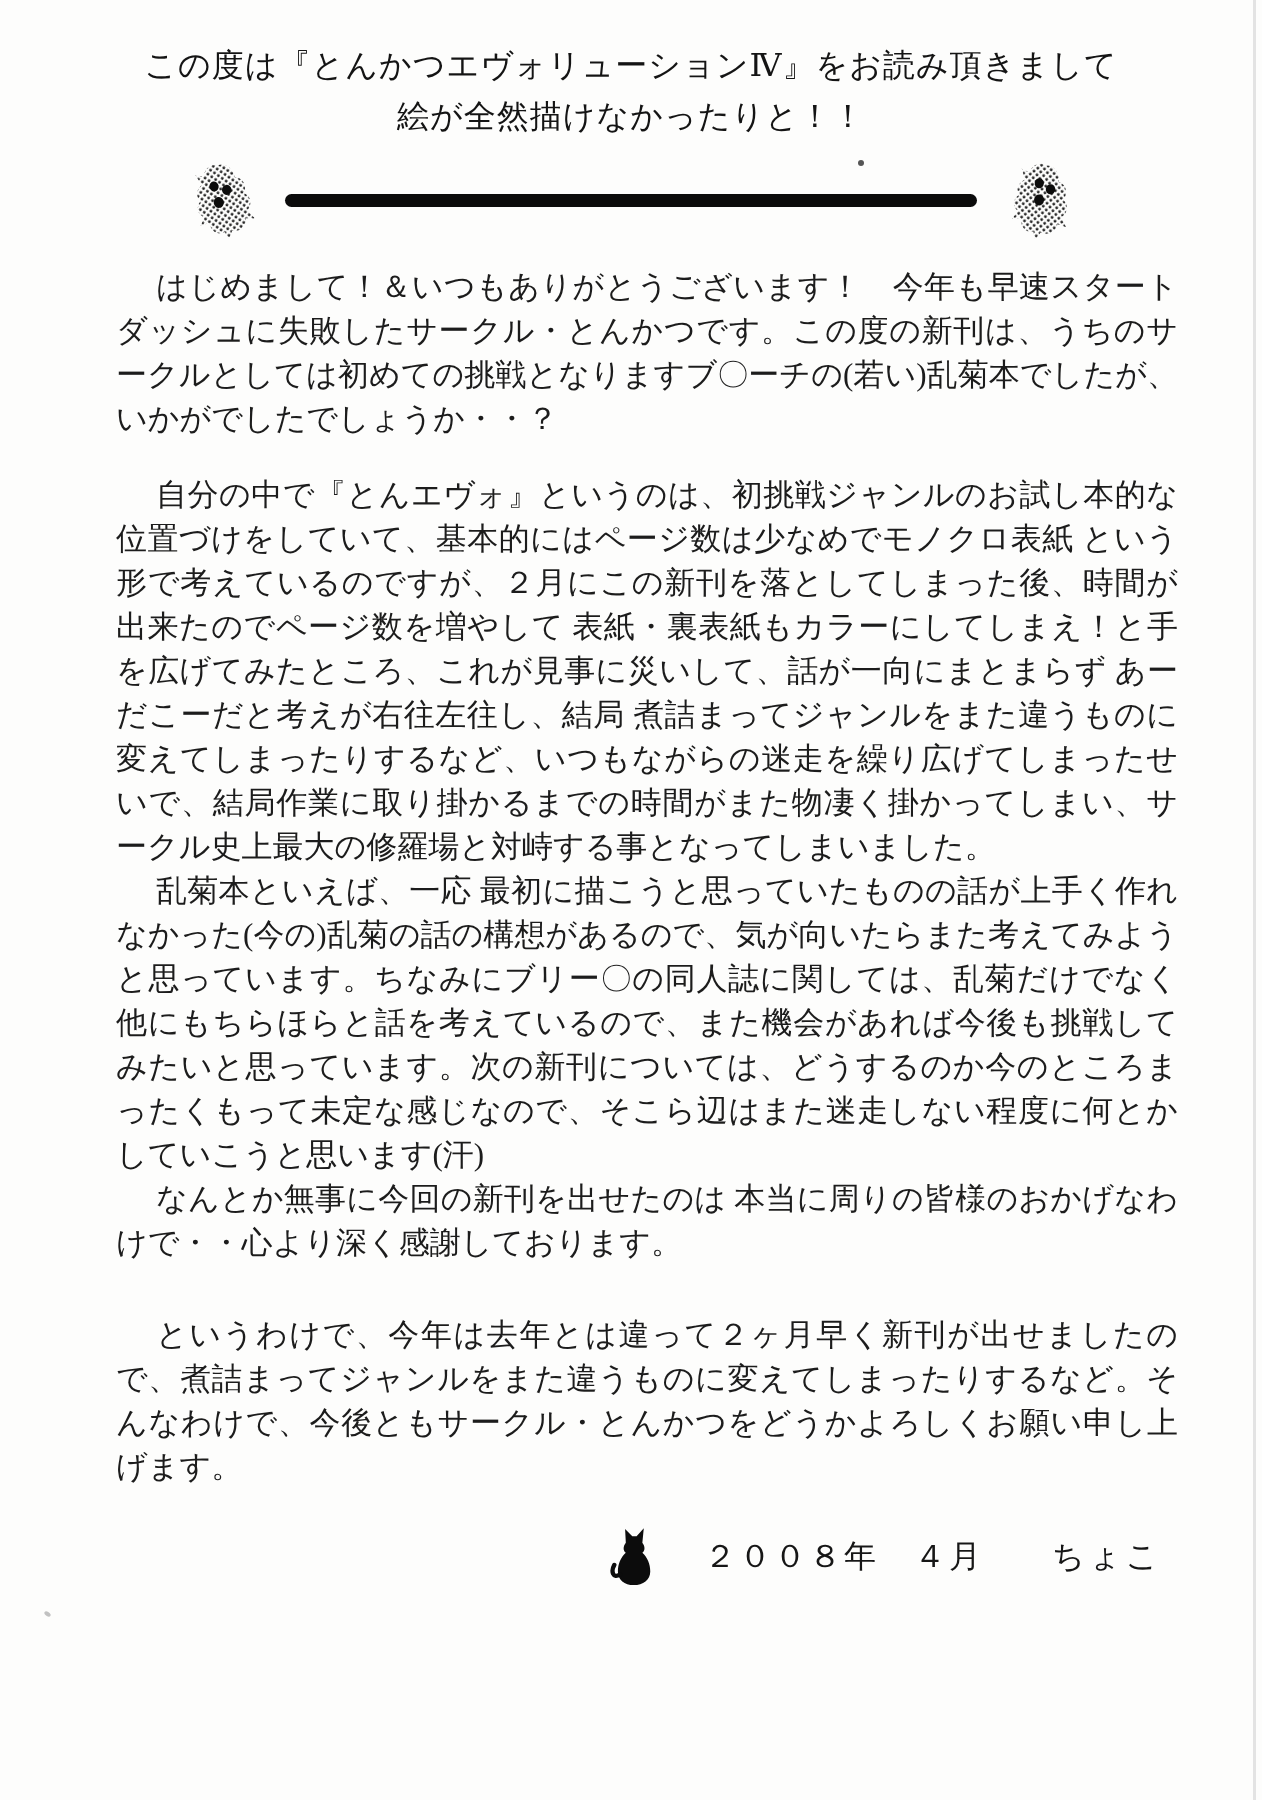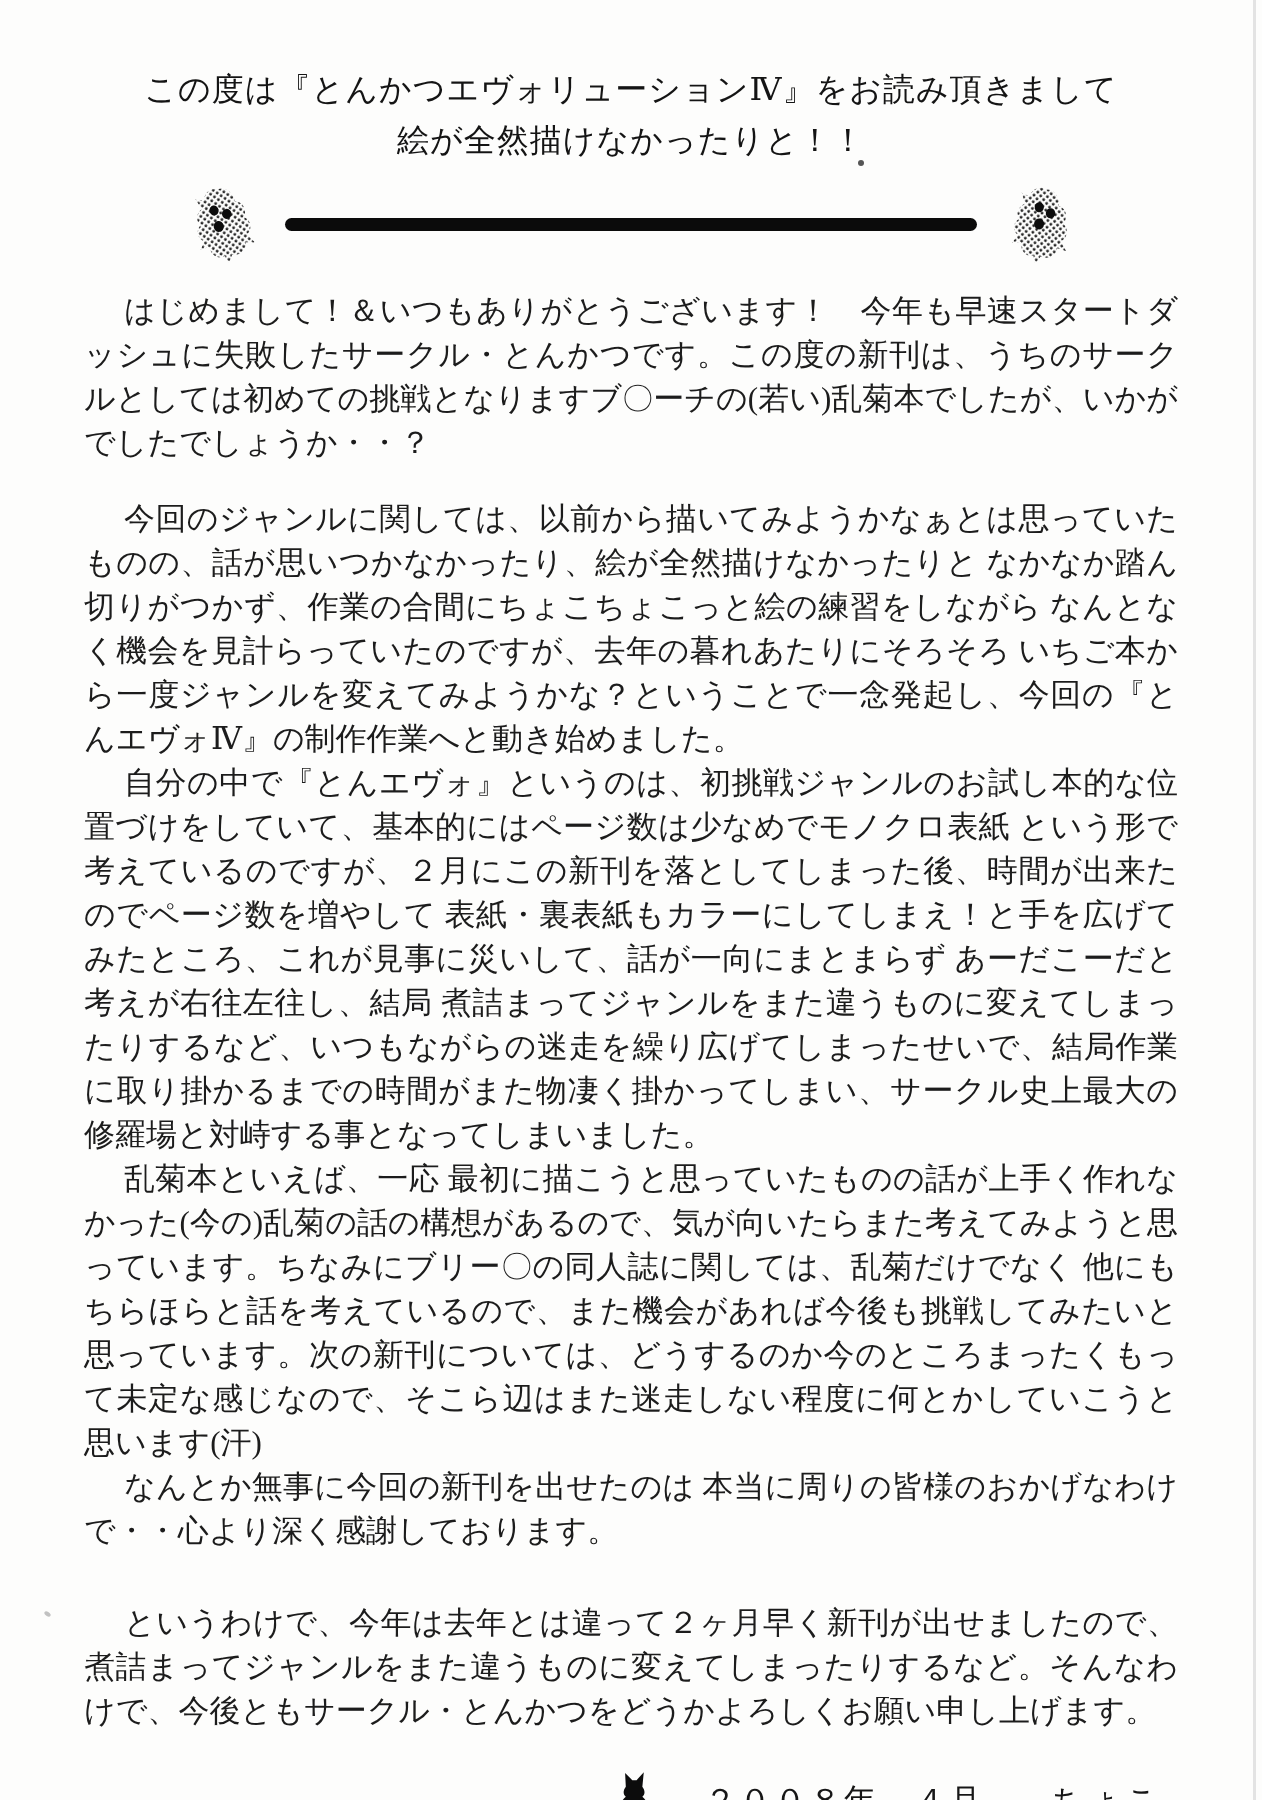--- a/index.html
+++ b/index.html
@@ -8,21 +8,21 @@
     width: 1262px;
     height: 1800px;
     margin: 0 auto;
     background: #fdfdfc;
     overflow: hidden;
     color: #1b1b1b;
     font-family: "Liberation Serif", "DejaVu Serif", serif;
   }
   
   .title {
-    padding-top: 64px;
+    padding-top: 40px;
     text-align: center;
     font-size: 32px;
     line-height: 1.58;
     letter-spacing: 1px;
     color: #141414;
   }
   
   .divider {
     margin-top: 16px;
     display: flex;
@@ -36,21 +36,21 @@
     height: 13px;
     background: #0b0b0b;
     border-radius: 7px;
     margin: 0 30px;
   }
   .ghost { display: block; width: 66px; height: 82px; }
   .ghost-left  { transform: rotate(-10deg); }
   .ghost-right { transform: rotate(7deg); }
   
   .bodytext {
-    margin: 22px 84px 0 84px;
+    margin: 22px 84px 0 116px;
     font-size: 31px;
     line-height: 44px;
     text-align: justify;
     color: #1c1c1c;
   }
   .para { margin: 0; text-indent: 40px; }
   .gap-after  { margin-bottom: 32px; }
   .gap-before { margin-top: 48px; }
   
   .signature {
@@ -115,21 +115,20 @@
         <path fill="url(#htR)" d="M38,6 C30,2 22,8 21,16 L12,12 L17,24 C10,28 8,36 13,41 C6,46 7,56 14,59 L8,68 L18,66 C18,76 26,82 33,79 L36,88 L41,79 C50,82 58,76 58,68 L68,70 L61,60 C68,55 68,45 61,41 C66,33 62,23 54,22 C54,12 46,4 38,6 Z"></path>
         <ellipse cx="33" cy="26" rx="5" ry="5.5" fill="#0c0c0c"></ellipse>
         <ellipse cx="46" cy="31" rx="5.2" ry="5.5" fill="#0c0c0c"></ellipse>
         <ellipse cx="35" cy="44" rx="5.5" ry="6" fill="#0c0c0c"></ellipse>
       </svg>
     </span>
   </div>
 
   <main class="bodytext">
     <p class="para gap-after">はじめまして！＆いつもありがとうございます！　今年も早速スタートダッシュに失敗したサークル・とんかつです。この度の新刊は、うちのサークルとしては初めての挑戦となりますブ〇ーチの(若い)乱菊本でしたが、いかがでしたでしょうか・・？</p>
-    <p class="para">今回のジャンルに関しては、以前から描いてみようかなぁとは思っていたものの、話が思いつかなかったり、絵が全然描けなかったりと なかなか踏ん切りがつかず、作業の合間にちょこちょこっと絵の練習をしながら なんとなく機会を見計らっていたのですが、去年の暮れあたりにそろそろ いちご本から一度ジャンルを変えてみようかな？ということで一念発起し、今回の『とんエヴォⅣ』の制作作業へと動き始めました。</p>
     <p class="para">自分の中で『とんエヴォ』というのは、初挑戦ジャンルのお試し本的な位置づけをしていて、基本的にはページ数は少なめでモノクロ表紙 という形で考えているのですが、２月にこの新刊を落としてしまった後、時間が出来たのでページ数を増やして 表紙・裏表紙もカラーにしてしまえ！と手を広げてみたところ、これが見事に災いして、話が一向にまとまらず あーだこーだと考えが右往左往し、結局 煮詰まってジャンルをまた違うものに変えてしまったりするなど、いつもながらの迷走を繰り広げてしまったせいで、結局作業に取り掛かるまでの時間がまた物凄く掛かってしまい、サークル史上最大の修羅場と対峙する事となってしまいました。</p>
     <p class="para">乱菊本といえば、一応 最初に描こうと思っていたものの話が上手く作れなかった(今の)乱菊の話の構想があるので、気が向いたらまた考えてみようと思っています。ちなみにブリー〇の同人誌に関しては、乱菊だけでなく 他にもちらほらと話を考えているので、また機会があれば今後も挑戦してみたいと思っています。次の新刊については、どうするのか今のところまったくもって未定な感じなので、そこら辺はまた迷走しない程度に何とかしていこうと思います(汗)</p>
     <p class="para">なんとか無事に今回の新刊を出せたのは 本当に周りの皆様のおかげなわけで・・心より深く感謝しております。</p>
     <p class="para gap-before">というわけで、今年は去年とは違って２ヶ月早く新刊が出せましたので、煮詰まってジャンルをまた違うものに変えてしまったりするなど。そんなわけで、今後ともサークル・とんかつをどうかよろしくお願い申し上げます。</p>
   </main>
 
   <footer class="signature">
     <span class="cat">
       <svg viewBox="0 0 64 84" width="46" height="64" aria-hidden="true">
         <path fill="#0c0c0c" d="M21,3 L31,13 L37,13 L47,2 L45,22 C49,27 49,33 45,36 C52,42 56,52 56,62 C56,74 46,81 33,81 C20,81 11,74 11,62 C11,52 15,42 22,36 C18,33 18,27 22,22 Z"></path>

